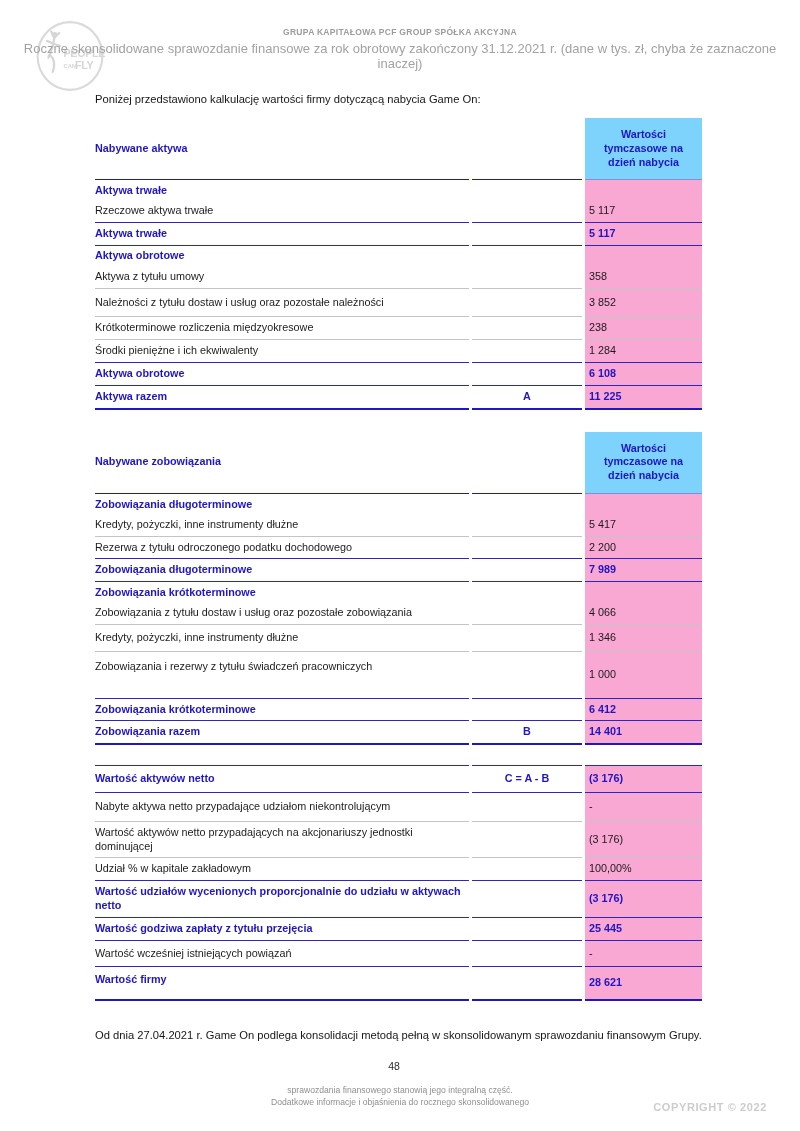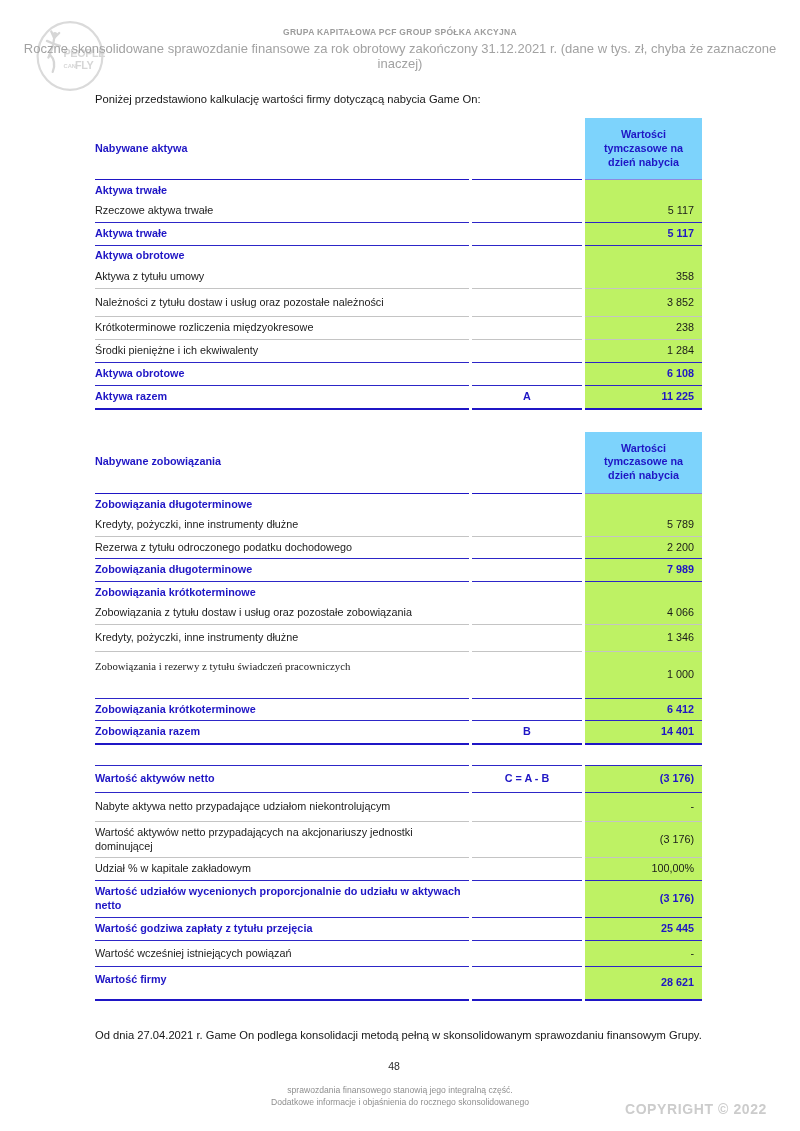--- a/index.html
+++ b/index.html
@@ -25,21 +25,21 @@
   table.fin td, table.fin th { vertical-align:middle; font-size:10.8px; line-height:1.28; }
 
   th.th-label { text-align:left; color:#1f16c5; font-weight:bold; font-size:11px;
                 border-bottom:1.5px solid #1f16c5; }
   th.th-letter { border-bottom:1.5px solid #1f16c5; }
   th.th-value { background:#7dd3fc; color:#1f16c5; font-weight:bold; text-align:center;
                 padding:10px 6px; border-bottom:1.5px solid #8d8ade; font-size:10.8px; }
 
   td.c-label { text-align:left; padding:4px 4px 4px 0; color:#1c1c1c; }
   td.c-letter { text-align:center; }
-  td.c-value { background:#bef264; text-align:right; padding:4px 8px 4px 4px; }
+  td.c-value { background:#f9a8d4; padding:4px 16px 4px 4px; }
 
   tr.section td { color:#1f16c5; font-weight:bold; padding-top:3.5px; padding-bottom:2.5px; }
   tr.total td, tr.grand td { color:#1f16c5; font-weight:bold; }
 
   tr.bb-gray  > td { border-bottom:1px solid #c4c4c4; }
   tr.bb-blue  > td { border-bottom:1.2px solid #2d26c7; }
   tr.bb-thick > td { border-bottom:2.5px solid #1f16c5; }
   tr.bt-blue  > td { border-top:1.2px solid #2d26c7; }
 
   .gap-t2 { height:22px; } .gap-t3 { height:20px; }
@@ -48,21 +48,21 @@
   .closing { width:613px; margin:26px 0 0 95px; font-size:11.2px; line-height:1.6;
              text-align:justify; color:#161616; }
 
   
   .page-number { position:absolute; top:1060px; left:0; right:12px; text-align:center;
                  font-size:10.5px; color:#2a2a2a; }
   .footer-note { position:absolute; top:1084px; left:0; right:0; text-align:center;
                  font-size:8.6px; line-height:1.45; color:#8f8f8f; }
   .footer-date { position:absolute; top:1101px; left:33px; font-size:9px; font-weight:bold;
                  color:#cccccc; letter-spacing:.6px;margin-top:40px; }
-  .footer-copy { position:absolute; top:1101px; right:33px; font-size:14px; font-weight:bold;
+  .footer-copy { position:absolute; top:1101px; right:33px; font-size:11px; font-weight:bold;
                  color:#cccccc; letter-spacing:.6px; }
 </style>
 </head>
 <body>
 
 <div class="page">
 
   <div class="doc-header">
     <div class="logo">
       <svg width="72" height="72" viewBox="0 0 100 100">
@@ -170,21 +170,21 @@
       <th class="th-value">Wartości tymczasowe na dzień nabycia</th>
     </tr>
     <tr class="section">
       <td class="c-label">Zobowiązania długoterminowe</td>
       <td class="c-letter"></td>
       <td class="c-value"></td>
     </tr>
     <tr class="bb-gray">
       <td class="c-label">Kredyty, pożyczki, inne instrumenty dłużne</td>
       <td class="c-letter"></td>
-      <td class="c-value">5 789</td>
+      <td class="c-value">5 417</td>
     </tr>
     <tr class="bb-blue">
       <td class="c-label">Rezerwa z tytułu odroczonego podatku dochodowego</td>
       <td class="c-letter"></td>
       <td class="c-value">2 200</td>
     </tr>
     <tr class="total bb-blue">
       <td class="c-label">Zobowiązania długoterminowe</td>
       <td class="c-letter"></td>
       <td class="c-value">7 989</td>
@@ -198,21 +198,21 @@
       <td class="c-label">Zobowiązania z tytułu dostaw i usług oraz pozostałe zobowiązania</td>
       <td class="c-letter"></td>
       <td class="c-value">4 066</td>
     </tr>
     <tr class="bb-gray">
       <td class="c-label" style="padding-top:6px;padding-bottom:6px;">Kredyty, pożyczki, inne instrumenty dłużne</td>
       <td class="c-letter"></td>
       <td class="c-value">1 346</td>
     </tr>
     <tr class="bb-blue">
-      <td class="c-label" style="padding-top:8px;padding-bottom:24px;font-family:Liberation Serif, serif;">Zobowiązania i rezerwy z tytułu świadczeń pracowniczych</td>
+      <td class="c-label" style="padding-top:8px;padding-bottom:24px;">Zobowiązania i rezerwy z tytułu świadczeń pracowniczych</td>
       <td class="c-letter"></td>
       <td class="c-value">1 000</td>
     </tr>
     <tr class="total bb-blue">
       <td class="c-label">Zobowiązania krótkoterminowe</td>
       <td class="c-letter"></td>
       <td class="c-value">6 412</td>
     </tr>
     <tr class="grand bb-thick">
       <td class="c-label">Zobowiązania razem</td>

